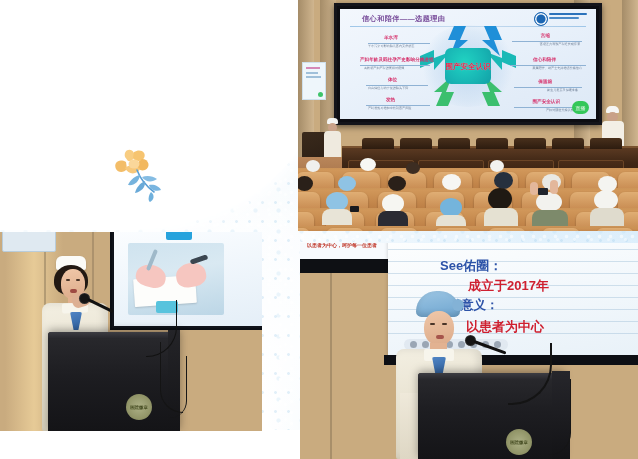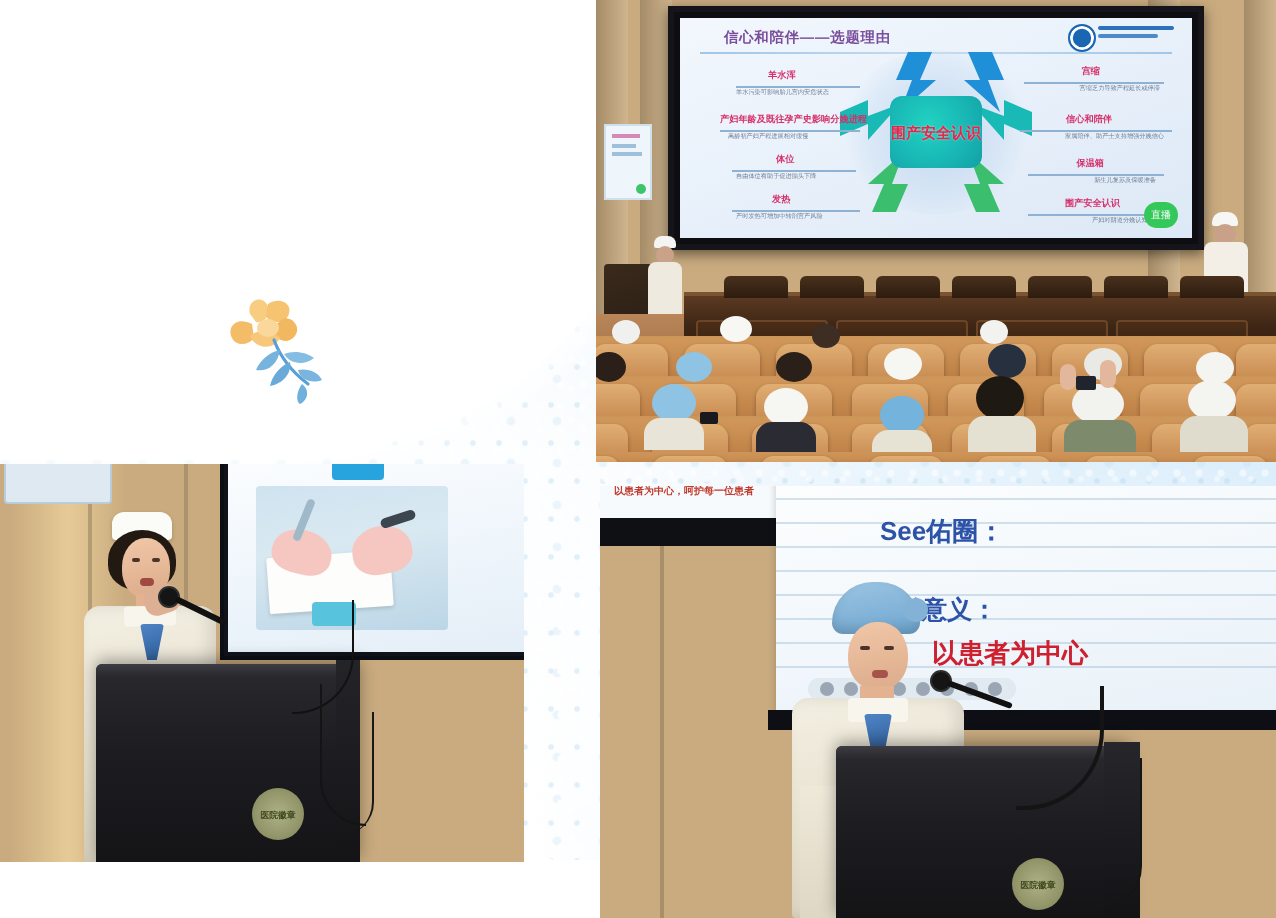--- a/index.html
+++ b/index.html
@@ -601,20 +601,21 @@
       <div class="br-lineart" style="top:10px;"></div>
       <div class="br-lineart" style="top:22px;"></div>
       <div class="br-lineart" style="top:34px;"></div>
       <div class="br-lineart" style="top:46px;"></div>
       <div class="br-lineart" style="top:58px;"></div>
       <div class="br-lineart" style="top:70px;"></div>
       <div class="br-lineart" style="top:82px;"></div>
       <div class="br-lineart" style="top:94px;"></div>
 
       <div class="br-txt br-t1">See佑圈：</div>
+      <div class="br-txt br-t2">成立于2017年</div>
       <div class="br-txt br-t3">圈徽意义：</div>
       <div class="br-txt br-t4">以患者为中心</div>
 
       <div class="ppt-bar">
         <i></i>
         <i></i>
         <i></i>
         <i></i>
         <i></i>
         <i></i>

